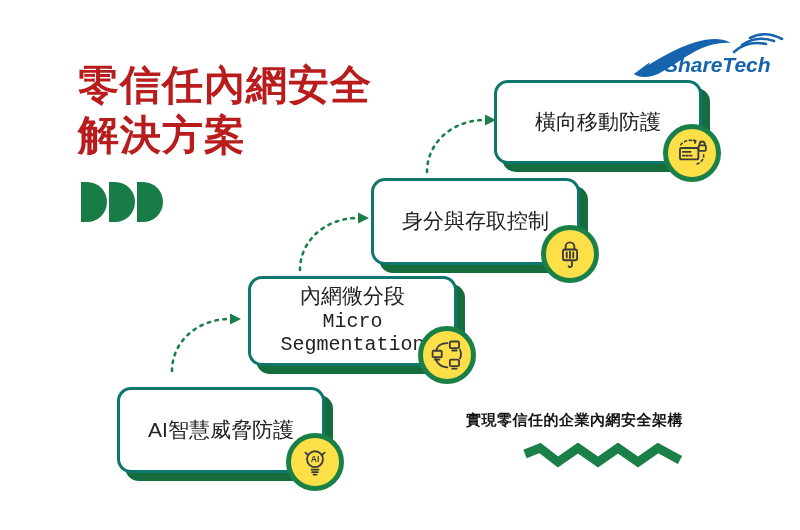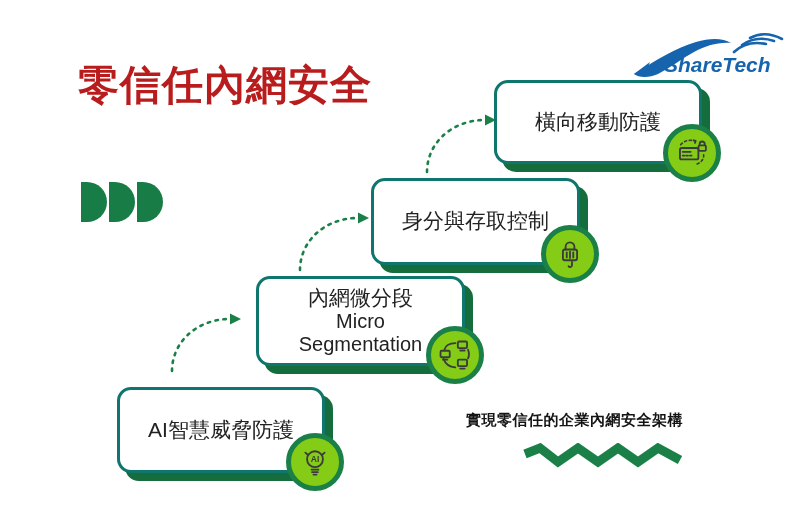--- a/index.html
+++ b/index.html
@@ -20,25 +20,25 @@
   .arrows{position:absolute;left:0;top:0;width:800px;height:530px;pointer-events:none;}
   
   .step{
     position:absolute;background:#ffffff;border:3px solid #0f766e;border-radius:14px;
     box-shadow:8px 8px 0 #156c3d;
     display:flex;align-items:center;justify-content:center;text-align:center;
     color:#222222;font-size:21px;line-height:1.15;
   }
   .step .en{font-size:20px;}
   #step-1{left:117px;top:387px;width:202px;height:80px;}
-  #step-2{left:256px;top:276px;width:203px;height:84px;}
+  #step-2{left:248px;top:276px;width:203px;height:84px;font-family:Liberation Mono, monospace;}
   #step-3{left:371px;top:178px;width:203px;height:81px;}
   #step-4{left:494px;top:80px;width:202px;height:78px;}
   .badge{
-    position:absolute;right:-22px;bottom:-21px;width:48px;height:48px;background:#84cc16;
+    position:absolute;right:-22px;bottom:-21px;width:48px;height:48px;background:#fde047;
     border:5px solid #1a8048;border-radius:50%;
     display:flex;align-items:center;justify-content:center;
   }
   .badge svg{width:34px;height:34px;}
   .ic{stroke:#3b3b3b;stroke-width:1.3;fill:none;stroke-linecap:round;stroke-linejoin:round;}
   .ic-dash{stroke:#3b3b3b;stroke-width:1.1;fill:none;stroke-linecap:round;stroke-dasharray:1.6 1.9;}
   
   .caption{
     position:absolute;left:466px;top:411px;width:320px;
     color:#141414;font-size:15px;font-weight:bold;letter-spacing:0.5px;
@@ -58,20 +58,21 @@
     </g>
     <g fill="#1a8048" stroke="none">
       <polygon points="230,313.5 241,319 230,324.5"></polygon>
       <polygon points="358,212.5 369,218 358,223.5"></polygon>
       <polygon points="485,114.5 496,120 485,125.5"></polygon>
     </g>
   </svg>
 
   <div class="main-title">
     <div>零信任內網安全</div>
+    <div>解決方案</div>
   </div>
   <div class="title-dots">
     <div class="title-dot"></div>
     <div class="title-dot"></div>
     <div class="title-dot"></div>
   </div>
 
   <svg class="logo" viewBox="0 0 156 56">
     <g>
       <path d="M4,46 C26,32 46,20 66,14 C80,10 93,10 101,15 C88,14 75,18 64,24 C51,31 40,40 28,46 C19,50 9,50 4,46 Z" fill="#1564ad"></path>

